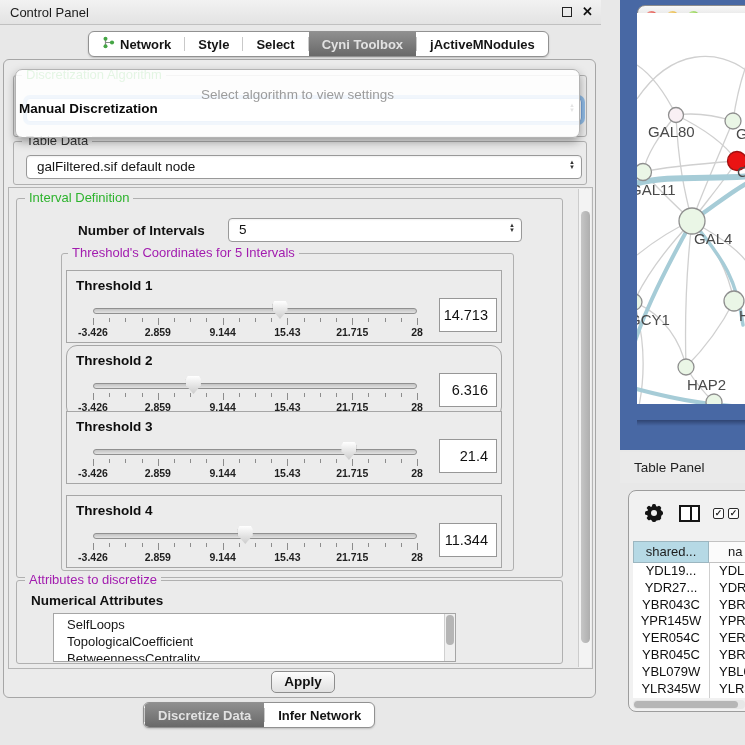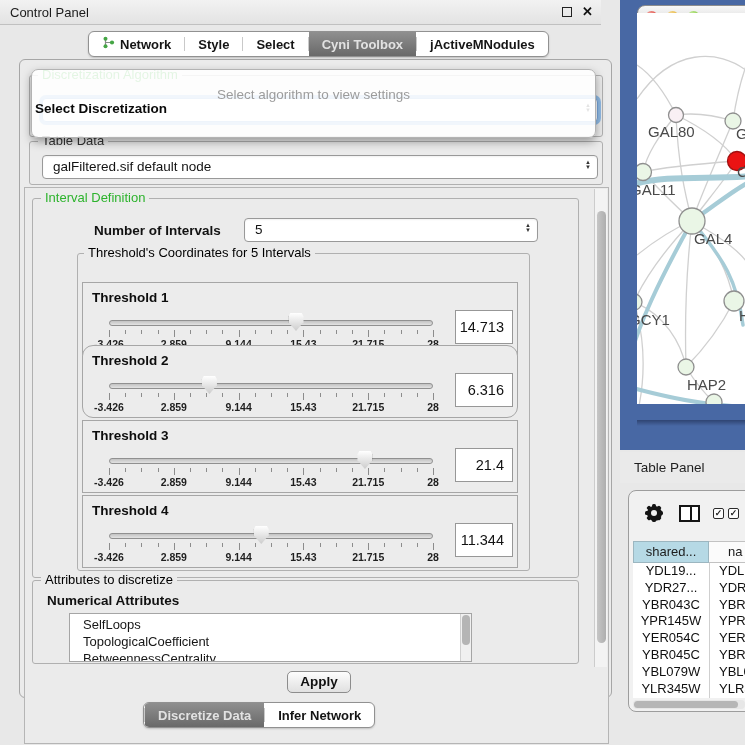--- a/index.html
+++ b/index.html
@@ -14,43 +14,43 @@
   
   .tabbar{position:absolute;display:flex;background:#fff;border:1px solid #919191;border-radius:6px;
     overflow:hidden;height:26px;box-shadow:0 1px 2px rgba(0,0,0,0.18);}
   #top-tabs{left:88px;top:31px;}
   #bottom-tabs{left:143px;top:702px;}
   .tab{display:flex;align-items:center;gap:5px;padding:0 13px;font-size:13px;font-weight:bold;color:#141414;white-space:nowrap;}
   .tab.selected{background:linear-gradient(#8f8f8f,#696969);color:#e2e2e2;}
   .tabsep{width:1px;background:#c9c9c9;margin:5px 0;}
   
   #outer-panel{position:absolute;left:3px;top:59px;width:593px;height:639px;background:#ebebeb;
-    border:1px solid #a6a6a6;border-radius:6px;margin-left:16px;}
+    border:1px solid #a6a6a6;border-radius:6px;}
   .groupbox{position:absolute;border:1px solid #b0b0b0;border-radius:3px;}
   .grouptitle{position:absolute;top:-8px;left:8px;background:#ebebeb;padding:0 4px;font-size:13px;line-height:14px;white-space:nowrap;}
   .title-green{color:#2db32d;}
-  .title-blue{color:#000000;}
+  .title-blue{color:#a21caf;}
   .title-dark{color:#333;}
   .combo{position:absolute;background:#fff;border:1px solid #999;border-radius:4px;font-size:13.5px;
     color:#131313;line-height:22px;padding:0 24px 0 10px;overflow:hidden;white-space:nowrap;
     box-shadow:inset 0 1px 2px rgba(0,0,0,0.06);}
   .combo-arrows{position:absolute;right:6px;top:4px;display:flex;flex-direction:column;align-items:center;
     font-size:6px;line-height:5px;color:#333;}
   #alg-group{left:9px;top:15px;width:574px;height:62px;}
   #alg-combo{left:12px;top:22px;width:556px;height:24px;border-color:#79a7dd;
     box-shadow:0 0 0 3px rgba(96,160,225,0.65);}
   
   #alg-popup{position:absolute;left:11px;top:9px;width:565px;height:69px;background:rgba(255,255,255,0.87);
     border:1px solid #b3b3b3;border-radius:7px;box-shadow:0 4px 10px rgba(0,0,0,0.35);z-index:6;}
   #popup-placeholder{position:absolute;left:0;top:17px;width:100%;text-align:center;font-size:13.5px;color:#9c9c9c;}
   .popup-item{position:absolute;left:3px;font-size:13.5px;color:#0a0a0a;white-space:nowrap;}
   #td-group{left:9px;top:81px;width:574px;height:44px;}
   #td-combo{left:12px;top:13px;width:556px;height:24px;}
   
-  #scroll-area{position:absolute;left:4px;top:127px;width:585px;height:557px;border:1px solid #b5b5b5;background:#ebebeb;}
+  #scroll-area{position:absolute;left:4px;top:127px;width:585px;height:482px;border:1px solid #b5b5b5;background:#ebebeb;}
   #interval-group{left:7px;top:10px;width:547px;height:380px;}
   #count-label{position:absolute;left:61px;top:24px;font-size:13.5px;font-weight:bold;color:#111;}
   #count-combo{left:211px;top:19px;width:294px;height:24px;}
   #thr-group{left:44px;top:54px;width:453px;height:318px;}
   #sliders{position:absolute;left:4px;top:16px;width:438px;height:298px;}
   .thr-panel{position:absolute;left:0;width:436px;height:73px;border:1px solid #a6a6a6;background:#ececec;}
   .thr-label{position:absolute;left:9px;top:7px;font-size:13.5px;font-weight:bold;color:#0d0d0d;}
   .sl-track{position:absolute;left:26px;top:37px;width:324px;height:6px;border:1px solid #909090;border-radius:4px;
     background:linear-gradient(#c2c2c2,#e2e2e2);}
   .sl-thumb{position:absolute;top:30px;width:15px;height:18px;background:linear-gradient(#ffffff,#cccccc);
@@ -163,38 +163,38 @@
       <span>galFiltered.sif default node</span>
       <span class="combo-arrows">
         <span>▲</span>
           <span>▼</span>
       </span>
     </div>
   </div>
 
   <div id="alg-popup">
     <div id="popup-placeholder">Select algorithm to view settings</div>
-  <div class="popup-item" style="top: 31px; font-weight: bold;">Select Discretization</div>
+  <div class="popup-item" style="top: 31px; font-weight: bold;">Manual Discretization</div>
     </div>
 
   <div id="scroll-area">
     <div id="interval-group" class="groupbox">
       <span class="grouptitle title-green">Interval Definition</span>
       <span id="count-label">Number of Intervals</span>
       <div id="count-combo" class="combo">
         <span>5</span>
         <span class="combo-arrows">
           <span>▲</span>
             <span>▼</span>
         </span>
       </div>
       <div id="thr-group" class="groupbox">
         <span class="grouptitle title-blue" style="left:6px;">Threshold's Coordinates for 5 Intervals</span>
         <div id="sliders">
-            <div class="thr-panel" style="top: 12px; padding-left: 40px;">
+            <div class="thr-panel" style="top: 0px; padding-left: 40px;">
               <div class="thr-label">Threshold 1</div>
               <div class="sl-track"></div>
               <div class="sl-tick" style="left: 26px; top: 47px; height: 7px;"></div>
               <div class="sl-ticklabel" style="left: 0px;">-3.426</div>
               <div class="sl-tick" style="left: 42.2px; top: 47px; height: 4px;"></div>
               <div class="sl-tick" style="left: 58.4px; top: 47px; height: 4px;"></div>
               <div class="sl-tick" style="left: 74.6px; top: 47px; height: 4px;"></div>
               <div class="sl-tick" style="left: 90.8px; top: 47px; height: 7px;"></div>
               <div class="sl-ticklabel" style="left: 64.8px;">2.859</div>
               <div class="sl-tick" style="left: 107px; top: 47px; height: 4px;"></div>
@@ -246,21 +246,21 @@
               <div class="sl-tick" style="left: 285.2px; top: 47px; height: 7px;"></div>
               <div class="sl-ticklabel" style="left: 259.2px;">21.715</div>
               <div class="sl-tick" style="left: 301.4px; top: 47px; height: 4px;"></div>
               <div class="sl-tick" style="left: 317.6px; top: 47px; height: 4px;"></div>
               <div class="sl-tick" style="left: 333.8px; top: 47px; height: 4px;"></div>
               <div class="sl-tick" style="left: 350px; top: 47px; height: 7px;"></div>
               <div class="sl-ticklabel" style="left: 324px;">28</div>
               <div class="sl-thumb" style="left: 118.939px;"></div>
               <div class="sl-value">6.316</div>
             </div>
-            <div class="thr-panel" style="top: 150px;">
+            <div class="thr-panel" style="top: 141px;">
               <div class="thr-label">Threshold 3</div>
               <div class="sl-track"></div>
               <div class="sl-tick" style="left: 26px; top: 47px; height: 7px;"></div>
               <div class="sl-ticklabel" style="left: 0px;">-3.426</div>
               <div class="sl-tick" style="left: 42.2px; top: 47px; height: 4px;"></div>
               <div class="sl-tick" style="left: 58.4px; top: 47px; height: 4px;"></div>
               <div class="sl-tick" style="left: 74.6px; top: 47px; height: 4px;"></div>
               <div class="sl-tick" style="left: 90.8px; top: 47px; height: 7px;"></div>
               <div class="sl-ticklabel" style="left: 64.8px;">2.859</div>
               <div class="sl-tick" style="left: 107px; top: 47px; height: 4px;"></div>

